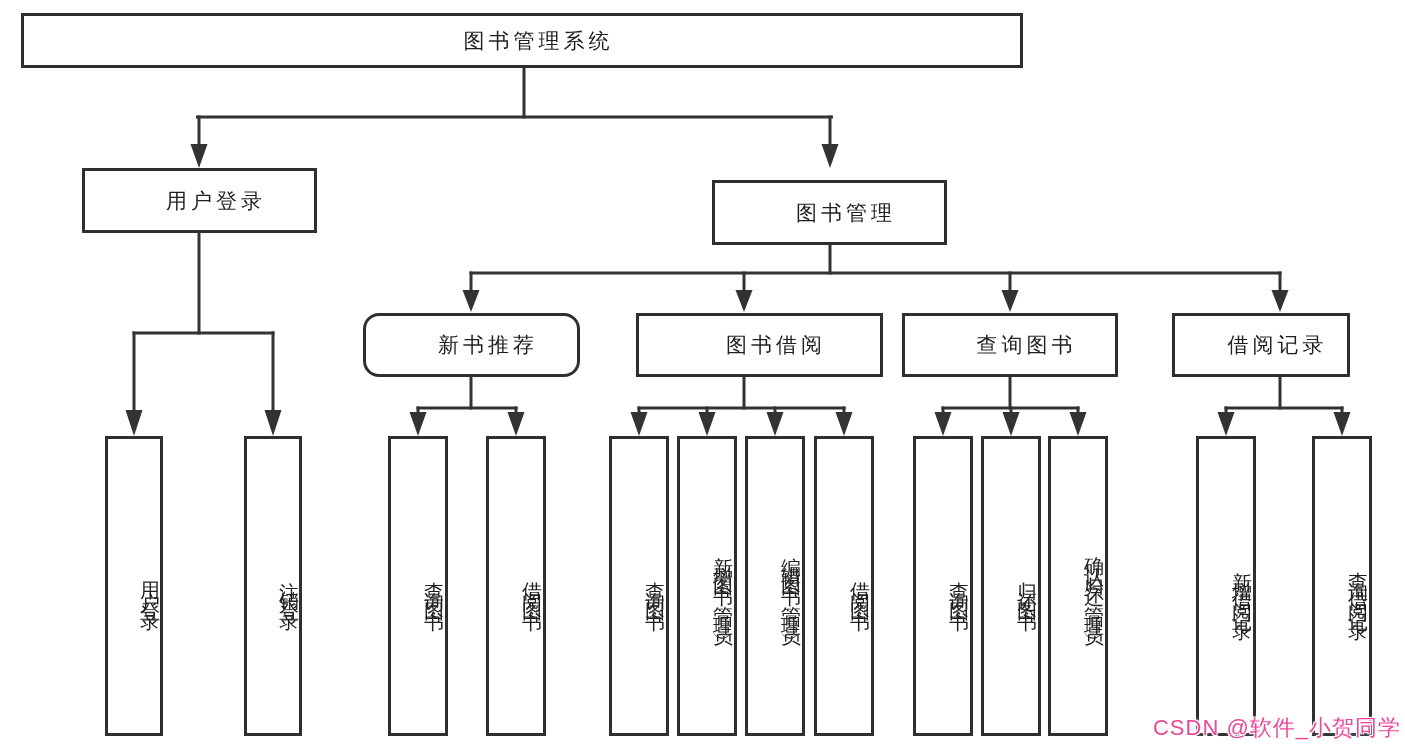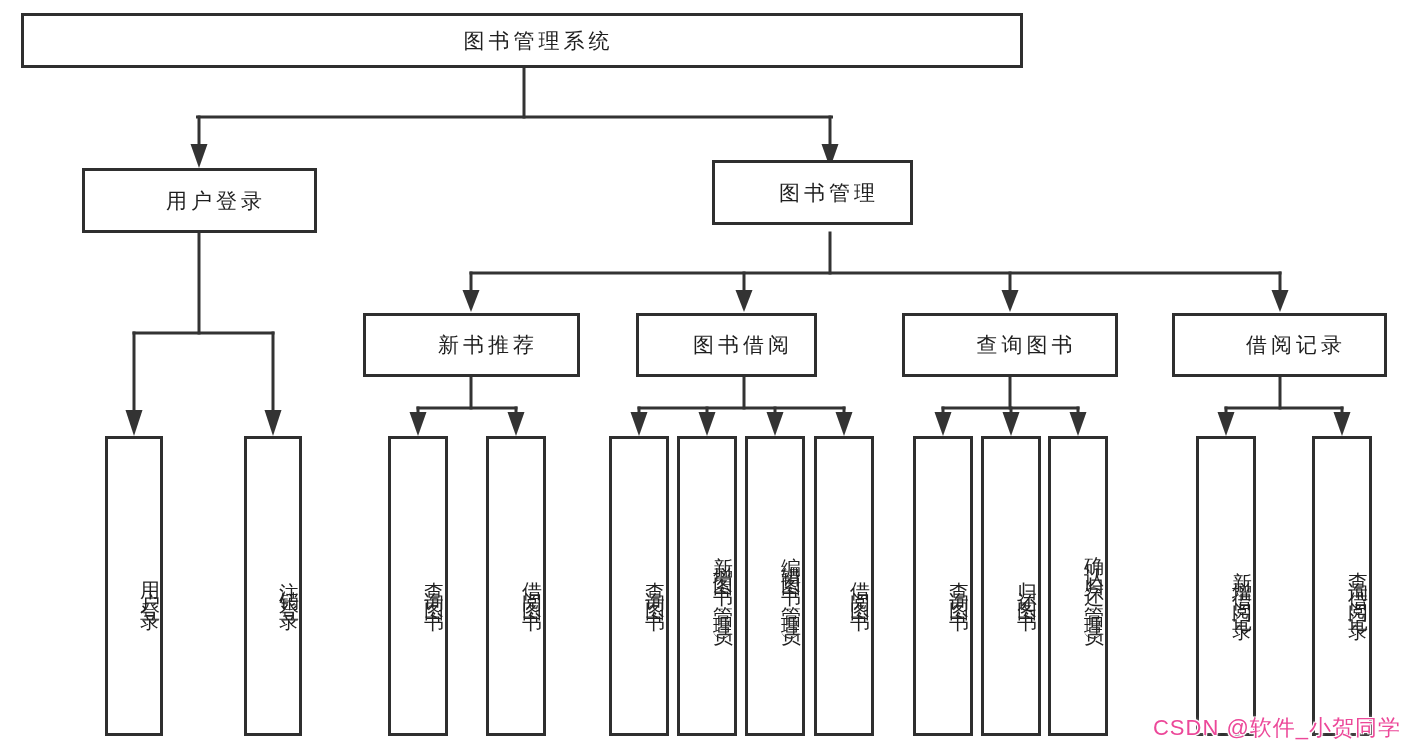--- a/index.html
+++ b/index.html
@@ -35,26 +35,26 @@
     z-index: 2;
     padding-left: 33px;
   }
   .h {
     font-size: 21px;
     letter-spacing: 4px;
     white-space: nowrap;
   }
   .root { left: 21px;  top: 13px;  width: 1002px; height: 55px; }
   .l2a  { left: 82px;  top: 168px; width: 235px;  height: 65px; }
-  .l2b  { left: 712px; top: 160px; width: 201px;  height: 65px; }
+  .l2b  { left: 712px; top: 180px; width: 235px;  height: 65px; }
   .l3   { top: 313px; height: 64px; }
-  .c0 { left: 363px;  width: 217px; }
-  .c1 { left: 636px;  width: 181px; }
+  .c0 { left: 363px;  width: 217px; border-radius: 16px; }
+  .c1 { left: 636px;  width: 247px; }
   .c2 { left: 902px;  width: 216px; }
-  .c3 { left: 1172px; width: 215px; font-family: Liberation Mono, monospace; }
+  .c3 { left: 1172px; width: 178px; font-family: Liberation Mono, monospace; }
   .v {
     top: 436px;
     height: 300px;
   }
   .vt {
     writing-mode: vertical-lr;
     text-orientation: mixed;
     font-size: 20px;
     line-height: 1;
     letter-spacing: 10px;

